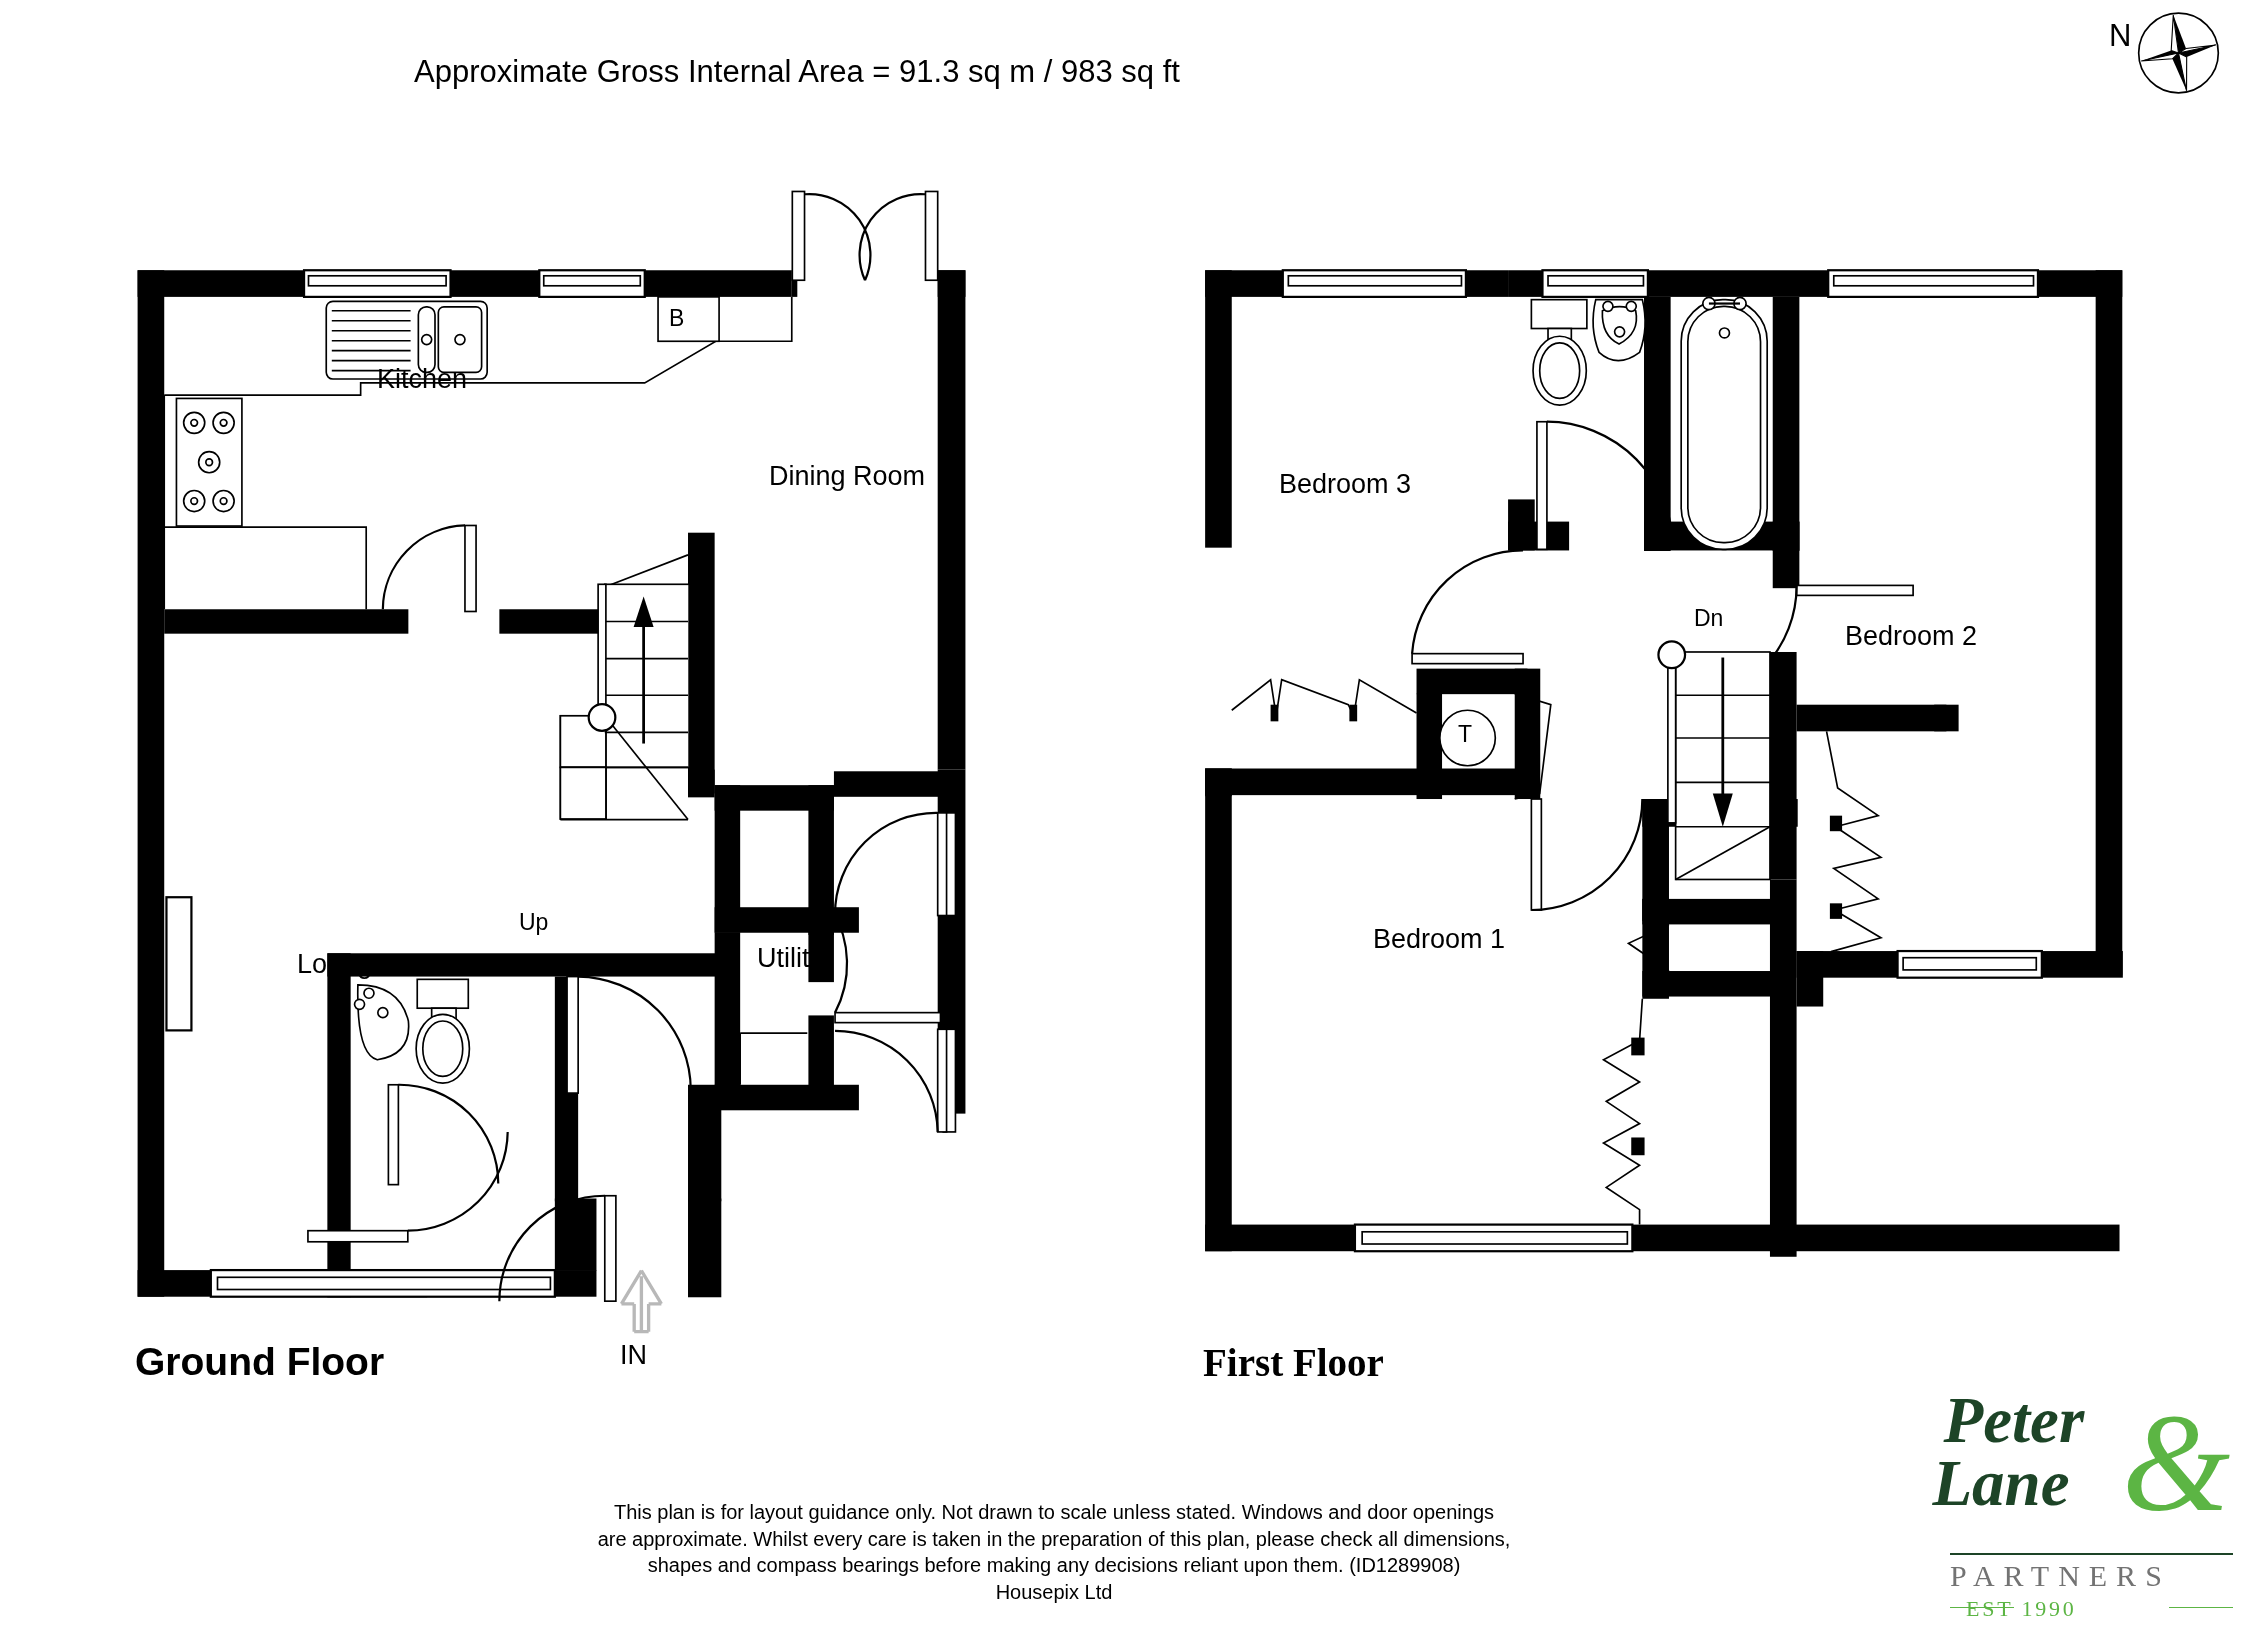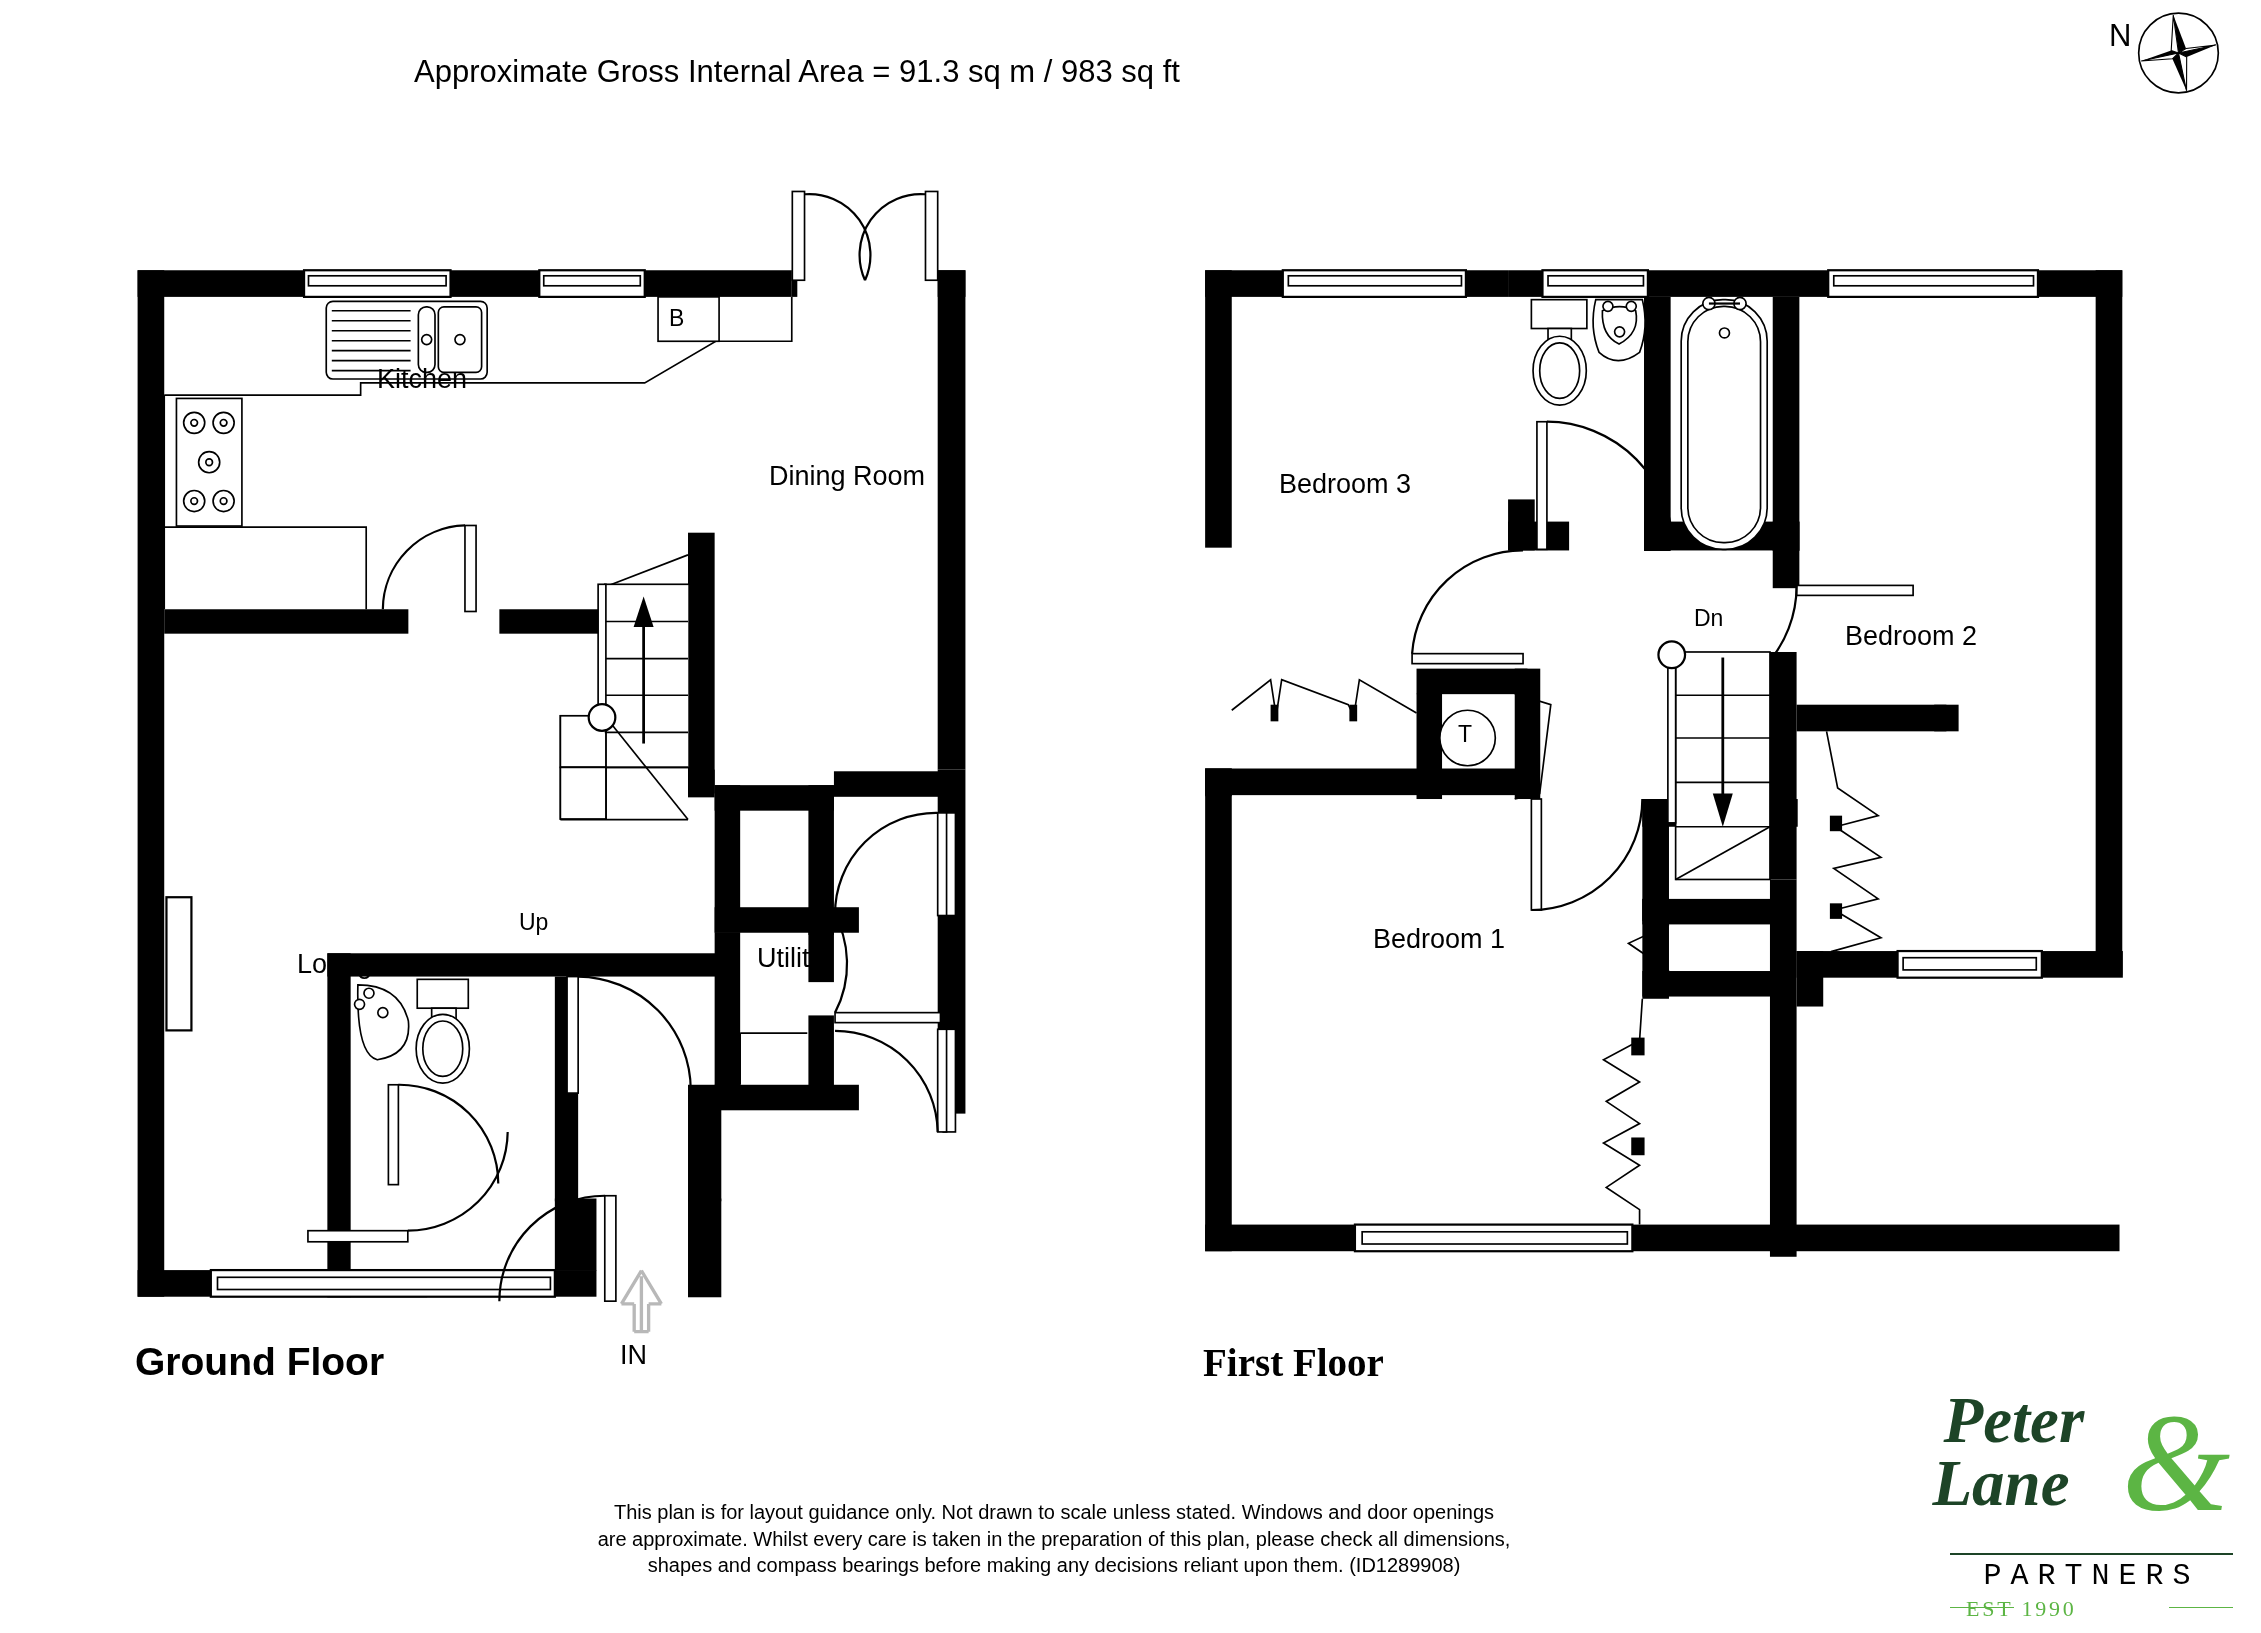--- a/index.html
+++ b/index.html
@@ -131,25 +131,25 @@
   #logo-rule-top {
     position: absolute;
     left: 22px; top: 169px;
     width: 283px; height: 1.7px;
     background: #1d4427;
   }
   #logo-partners {
     position: absolute;
     left: 22px; top: 175px;
     width: 283px;
-    text-align: center;
-    font-family: Liberation Mono, monospace;
+    text-align: left;
+    font-family: Liberation Serif, serif;
     font-size: 30px;
     letter-spacing: 9px;
-    color: #000000;
+    color: #737373;
   }
   #logo-est-wrap {
     position: absolute;
     left: 22px; top: 212px;
     width: 283px;
     height: 22px;
   }
   #logo-est-line-l, #logo-est-line-r {
     position: absolute;
     top: 10.5px;
@@ -580,20 +580,21 @@
   <div class="small-label" id="lbl-tank" style="left:1458px; top:721px;">T</div>
   <div class="small-label" id="lbl-dn" style="left:1694px; top:605px;">Dn</div>
 
   <div class="floor-caption" id="caption-ground">Ground Floor</div>
   <div class="floor-caption" id="caption-first">First Floor</div>
 
   <div class="disclaimer">
     <div>This plan is for layout guidance only. Not drawn to scale unless stated. Windows and door openings</div>
     <div>are approximate. Whilst every care is taken in the preparation of this plan, please check all dimensions,</div>
     <div>shapes and compass bearings before making any decisions reliant upon them. (ID1289908)</div>
+    <div>Housepix Ltd</div>
   </div>
 
   <div class="logo">
     <span id="logo-amp">&amp;</span>
     <span class="logo-word" id="logo-peter">Peter</span>
     <span class="logo-word" id="logo-lane">Lane</span>
     <div id="logo-rule-top"></div>
     <div id="logo-partners">PARTNERS</div>
     <div id="logo-est-wrap">
       <div id="logo-est-line-l"></div>

